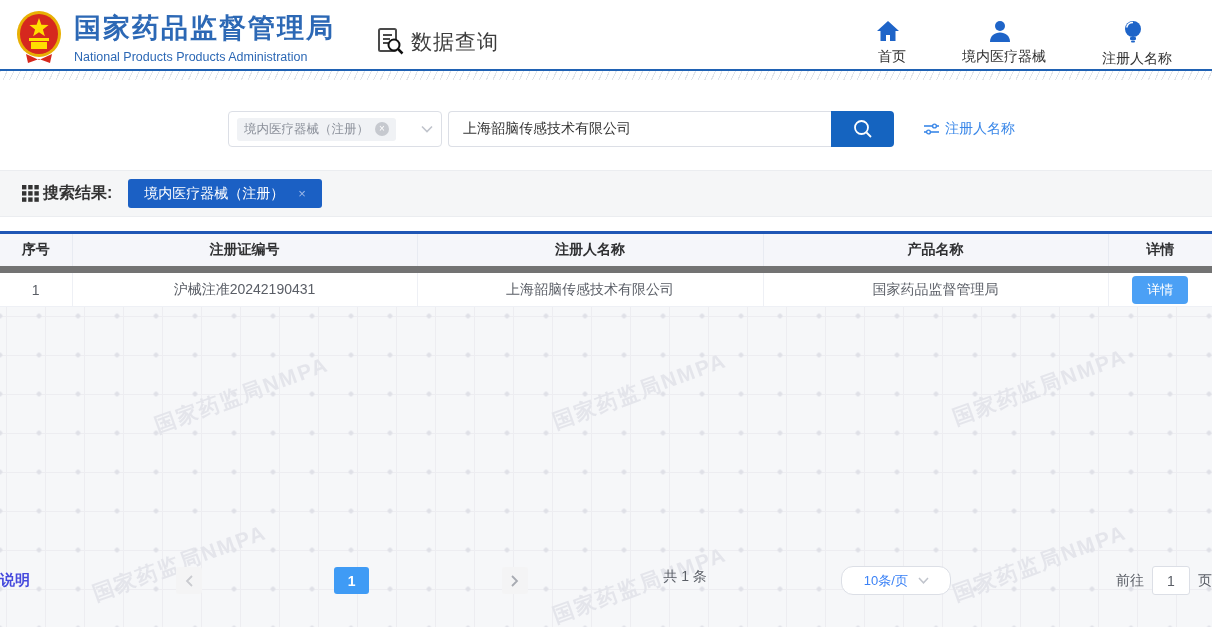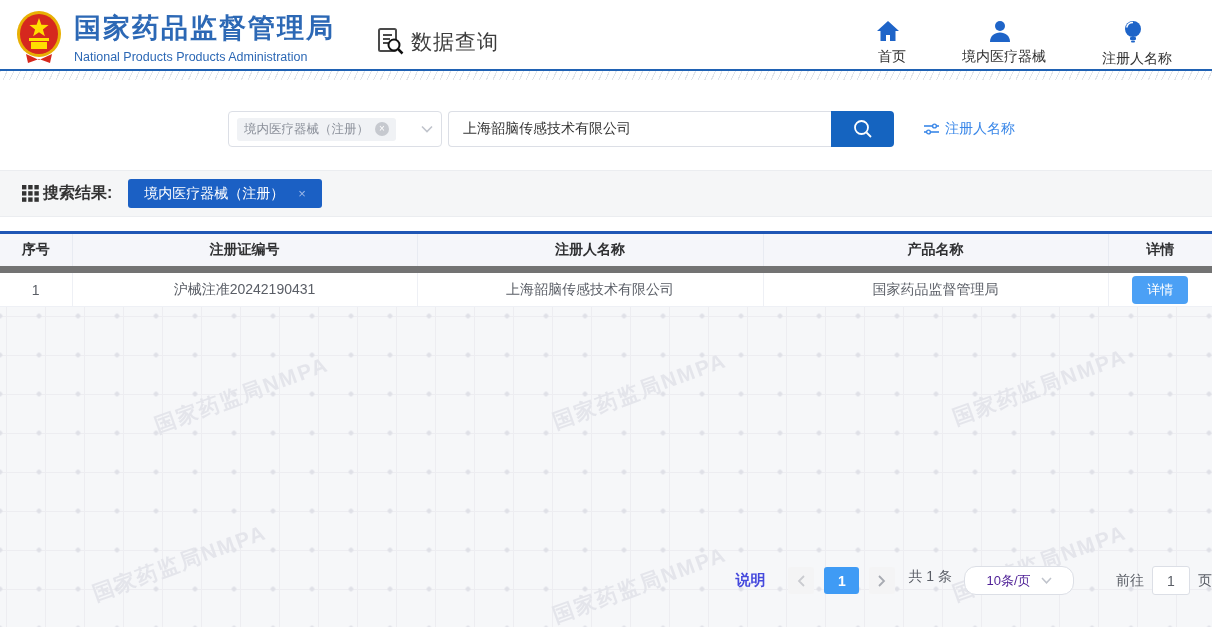--- a/index.html
+++ b/index.html
@@ -68,31 +68,31 @@
   .result-table th { background:#f5f6fa; font-size:14px; font-weight:bold; color:#303133;
     height:37px; border-right:1px solid #e8ebf2; border-bottom:7px solid #737373; }
   .result-table th:last-child, .result-table td:last-child { border-right:none; }
   .result-table td { background:#fff; font-size:14px; color:#5a5e66; text-align:center;
     height:37px; border-right:1px solid #eef0f5; border-bottom:1px solid #eef0f5; }
   .detail-btn { background:#4ba0f5; color:#fff; border:none; border-radius:4px;
     padding:5px 15px; font-size:13px; cursor:pointer; font-family:inherit; }
 
   
   .pager { position:absolute; left:0; right:0; top:335px; display:flex; align-items:center;
-    justify-content:flex-end; gap:0; }
+    justify-content:space-between; gap:0; }
   .note-link { font-size:15px; font-weight:bold; color:#4549dd; cursor:pointer; margin-right:18px; }
   .pg-btn { width:26px; height:27px; background:#f4f4f5; border-radius:3px; border:none;
     display:flex; align-items:center; justify-content:center; cursor:pointer; margin:0 5px; }
   .pg-prev svg { opacity:.55; }
   .pg-num { width:35px; height:27px; background:#3f9bf5; color:#fff; font-size:14px;
     font-weight:bold; border:none; border-radius:3px; margin:0 5px; cursor:pointer; }
   .pg-total { font-size:14px; color:#5a5e66; margin:0 12px 7px 8px; white-space:nowrap; }
   .size-select { width:110px; height:29px; background:#fff; border:1px solid #dcdfe6;
     border-radius:12px; display:flex; align-items:center; justify-content:center; gap:10px;
-    font-size:13px; color:#4c1d95; cursor:pointer; }
+    font-size:13px; color:#3b82f6; cursor:pointer; }
   .goto { display:flex; align-items:center; margin-left:42px; gap:8px; font-size:14px;
     color:#5a5e66; white-space:nowrap; }
   .goto-input { width:38px; height:29px; border:1px solid #dcdfe6; border-radius:3px;
     text-align:center; font-size:14px; color:#5a5e66; outline:none; font-family:inherit; }
 </style>
 </head>
 <body>
 
 <div class="header">
   <div class="brand">

